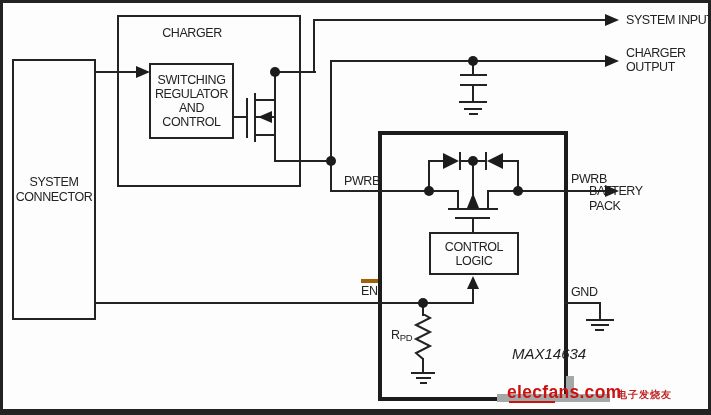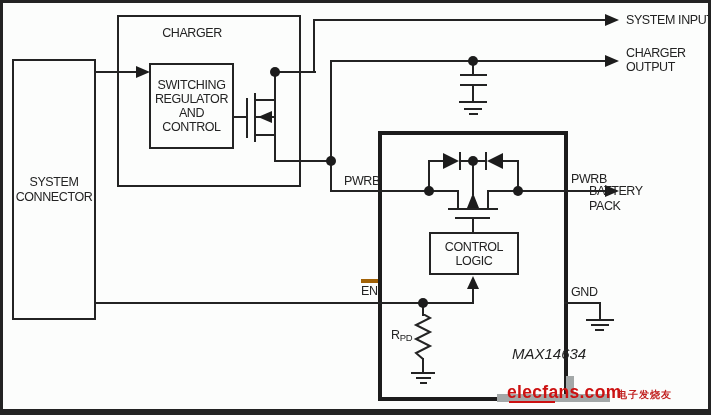--- a/index.html
+++ b/index.html
@@ -46,21 +46,21 @@
       <span>SYSTEM</span>
       <span>CONNECTOR</span>
     </div>
   </div>
 
   <div class="box" style="left:117px;top:15px;width:184px;height:172px;"></div>
   <div class="lbl" style="left:117px;top:26px;width:150px;text-align:center;line-height:15px;">
     <span>CHARGER</span>
   </div>
 
-  <div class="box center-col" style="left:149px;top:63px;width:85px;height:86px;">
+  <div class="box center-col" style="left:149px;top:63px;width:85px;height:76px;">
     <div class="lbl" style="position:static;text-align:center;line-height:14px;">
       <span>SWITCHING</span>
       <span>REGULATOR</span>
       <span>AND</span>
       <span>CONTROL</span>
     </div>
   </div>
 
   <div class="box-thick" style="left:378px;top:131px;width:190px;height:270px;"></div>
 

